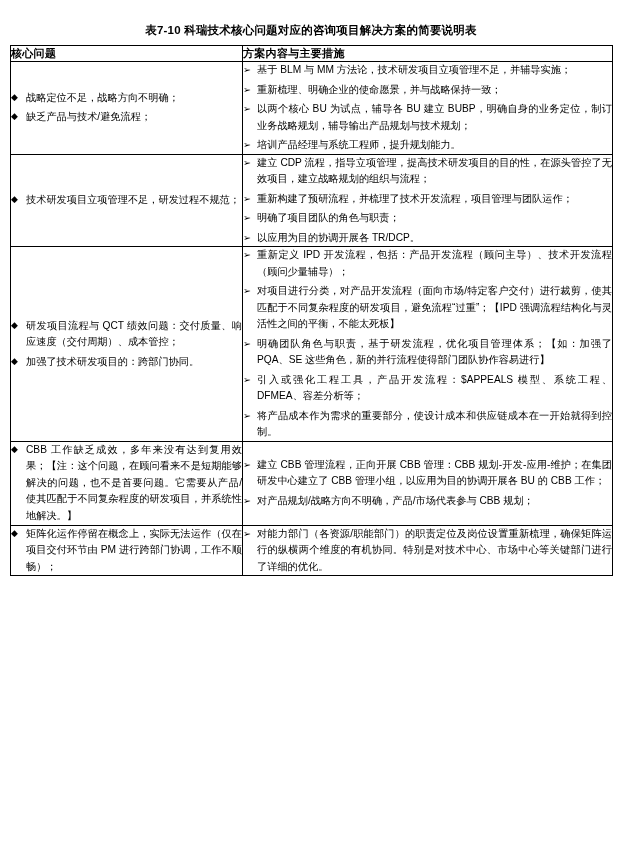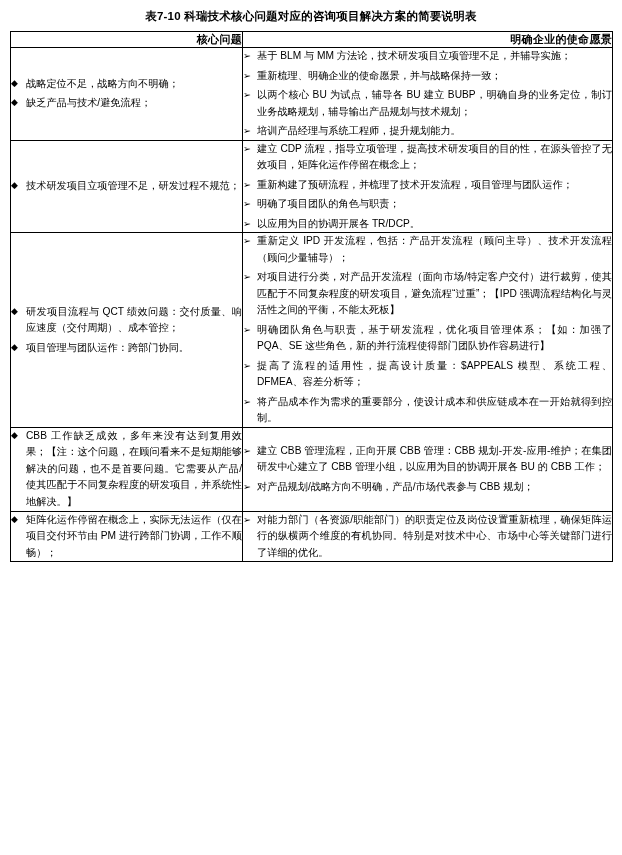--- a/index.html
+++ b/index.html
@@ -10,20 +10,21 @@
   body {
     width: 622px;
     min-height: 855px;
     font-family: "Liberation Sans", sans-serif;
     color: #000000;
   }
   .page {
     width: 622px;
     box-sizing: border-box;
     padding: 6px 10px 10px 10px;
+    margin-top: 14px;
   }
   .doc-title {
     text-align: center;
     font-size: 11.5px;
     font-weight: bold;
     letter-spacing: 0.2px;
     margin: 2px 0 7px 0;
     line-height: 1.4;
   }
   table.main {
@@ -33,21 +34,21 @@
     border: 1.6px solid #000;
   }
   table.main th, table.main td {
     border: 1.1px solid #000;
     vertical-align: middle;
     padding: 0;
   }
   th.col-head {
     font-size: 11px;
     font-weight: bold;
-    text-align: right;
+    text-align: left;
     padding: 9px 4px;
     letter-spacing: 0.3px;
   }
   col.c1 { width: 232px; }
   col.c2 { width: 370px; }
 
   td.cell {
     padding: 10px 9px 10px 9px;
     font-size: 10.2px;
     line-height: 1.62;
@@ -86,21 +87,21 @@
   <div class="doc-title">表7-10  科瑞技术核心问题对应的咨询项目解决方案的简要说明表</div>
 
   <table class="main">
     <colgroup>
       <col class="c1">
       <col class="c2">
     </colgroup>
     <thead>
       <tr>
         <th class="col-head">核心问题</th>
-        <th class="col-head">明确企业的使命愿景</th>
+        <th class="col-head">方案内容与主要措施</th>
       </tr>
     </thead>
     <tbody>
 
       <tr>
         <td class="cell left">
           <ul class="bullets diamond">
             <li><span class="mk">◆</span><span>战略定位不足，战略方向不明确；</span></li>
             <li><span class="mk">◆</span><span>缺乏产品与技术/避免流程；</span></li>
           </ul>
@@ -116,41 +117,41 @@
       </tr>
 
       <tr>
         <td class="cell left">
           <ul class="bullets diamond">
             <li><span class="mk">◆</span><span>技术研发项目立项管理不足，研发过程不规范；</span></li>
           </ul>
         </td>
         <td class="cell right">
           <ul class="bullets arrow">
-            <li><span class="mk">➢</span><span>建立 CDP 流程，指导立项管理，提高技术研发项目的目的性，在源头管控了无效项目，矩阵化运作停留在概念上；</span></li>
+            <li><span class="mk">➢</span><span>建立 CDP 流程，指导立项管理，提高技术研发项目的目的性，在源头管控了无效项目，建立战略规划的组织与流程；</span></li>
             <li><span class="mk">➢</span><span>重新构建了预研流程，并梳理了技术开发流程，项目管理与团队运作；</span></li>
             <li><span class="mk">➢</span><span>明确了项目团队的角色与职责；</span></li>
             <li><span class="mk">➢</span><span>以应用为目的协调开展各 TR/DCP。</span></li>
           </ul>
         </td>
       </tr>
 
       <tr>
         <td class="cell left">
           <ul class="bullets diamond">
             <li><span class="mk">◆</span><span>研发项目流程与 QCT 绩效问题：交付质量、响应速度（交付周期）、成本管控；</span></li>
-            <li><span class="mk">◆</span><span>项目管理与团队运作：跨部门协同。</span></li>
+            <li><span class="mk">◆</span><span>加强了技术研发项目的：跨部门协同。</span></li>
           </ul>
         </td>
         <td class="cell right">
           <ul class="bullets arrow">
             <li><span class="mk">➢</span><span>重新定义 IPD 开发流程，包括：产品开发流程（顾问主导）、技术开发流程（顾问少量辅导）；</span></li>
             <li><span class="mk">➢</span><span>对项目进行分类，对产品开发流程（面向市场/特定客户交付）进行裁剪，使其匹配于不同复杂程度的研发项目，避免流程“过重”；【IPD 强调流程结构化与灵活性之间的平衡，不能太死板】</span></li>
             <li><span class="mk">➢</span><span>明确团队角色与职责，基于研发流程，优化项目管理体系；【如：加强了 PQA、SE 这些角色，新的并行流程使得部门团队协作容易进行】</span></li>
-            <li><span class="mk">➢</span><span>提高了流程的适用性，提高设计质量：$APPEALS 模型、系统工程、DFMEA、容差分析等；</span></li>
+            <li><span class="mk">➢</span><span>引入或强化工程工具，产品开发流程：$APPEALS 模型、系统工程、DFMEA、容差分析等；</span></li>
             <li><span class="mk">➢</span><span>将产品成本作为需求的重要部分，使设计成本和供应链成本在一开始就得到控制。</span></li>
           </ul>
         </td>
       </tr>
 
       <tr>
         <td class="cell left">
           <ul class="bullets diamond">
             <li><span class="mk">◆</span><span>CBB 工作缺乏成效，多年来没有达到复用效果；【注：这个问题，在顾问看来不是短期能够解决的问题，也不是首要问题。它需要从产品/使其匹配于不同复杂程度的研发项目，并系统性地解决。】</span></li>
           </ul>

